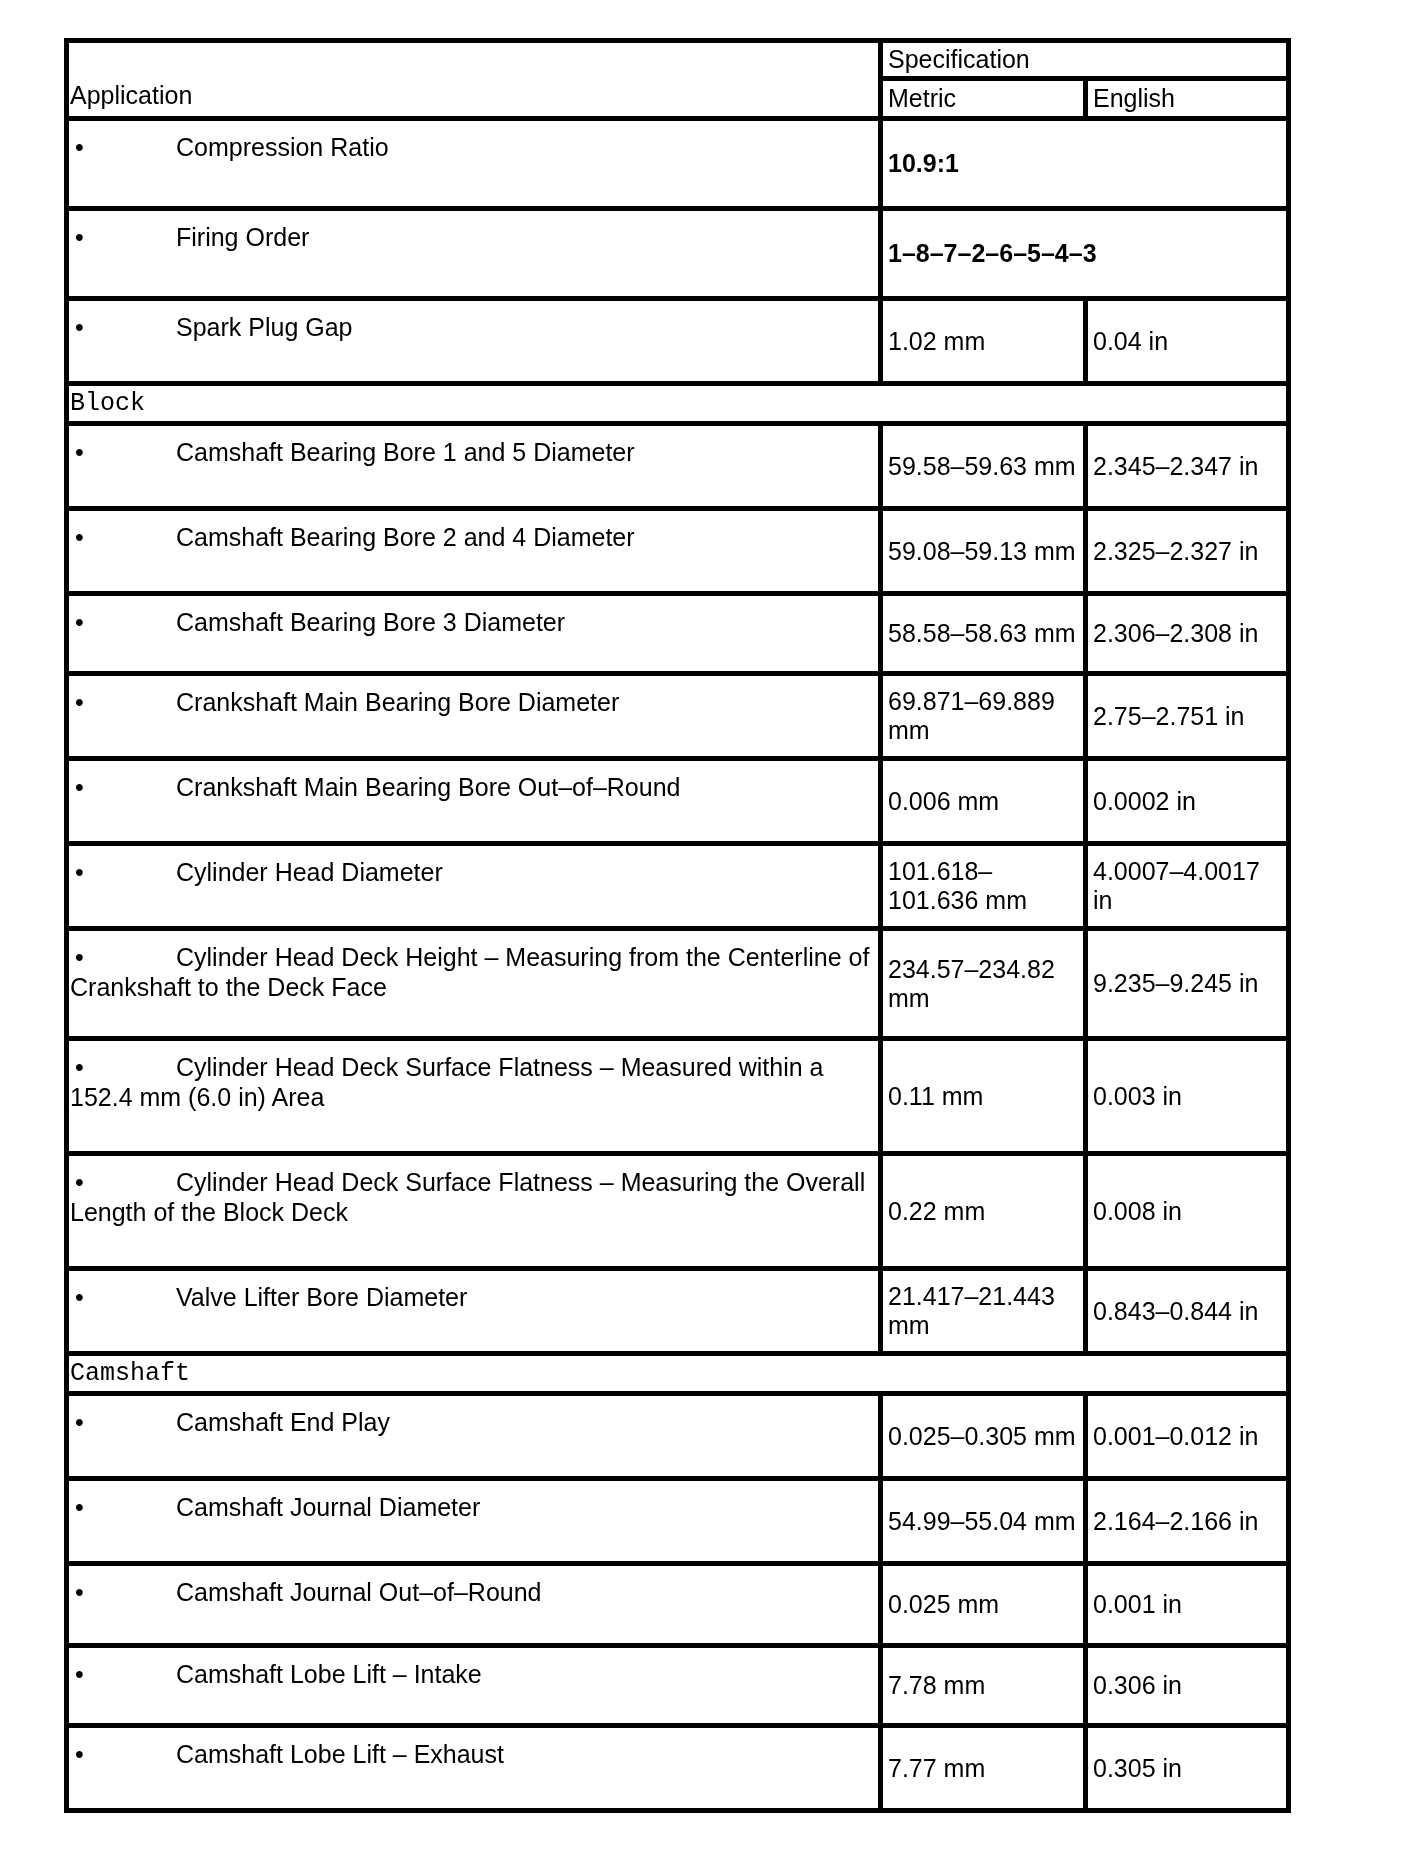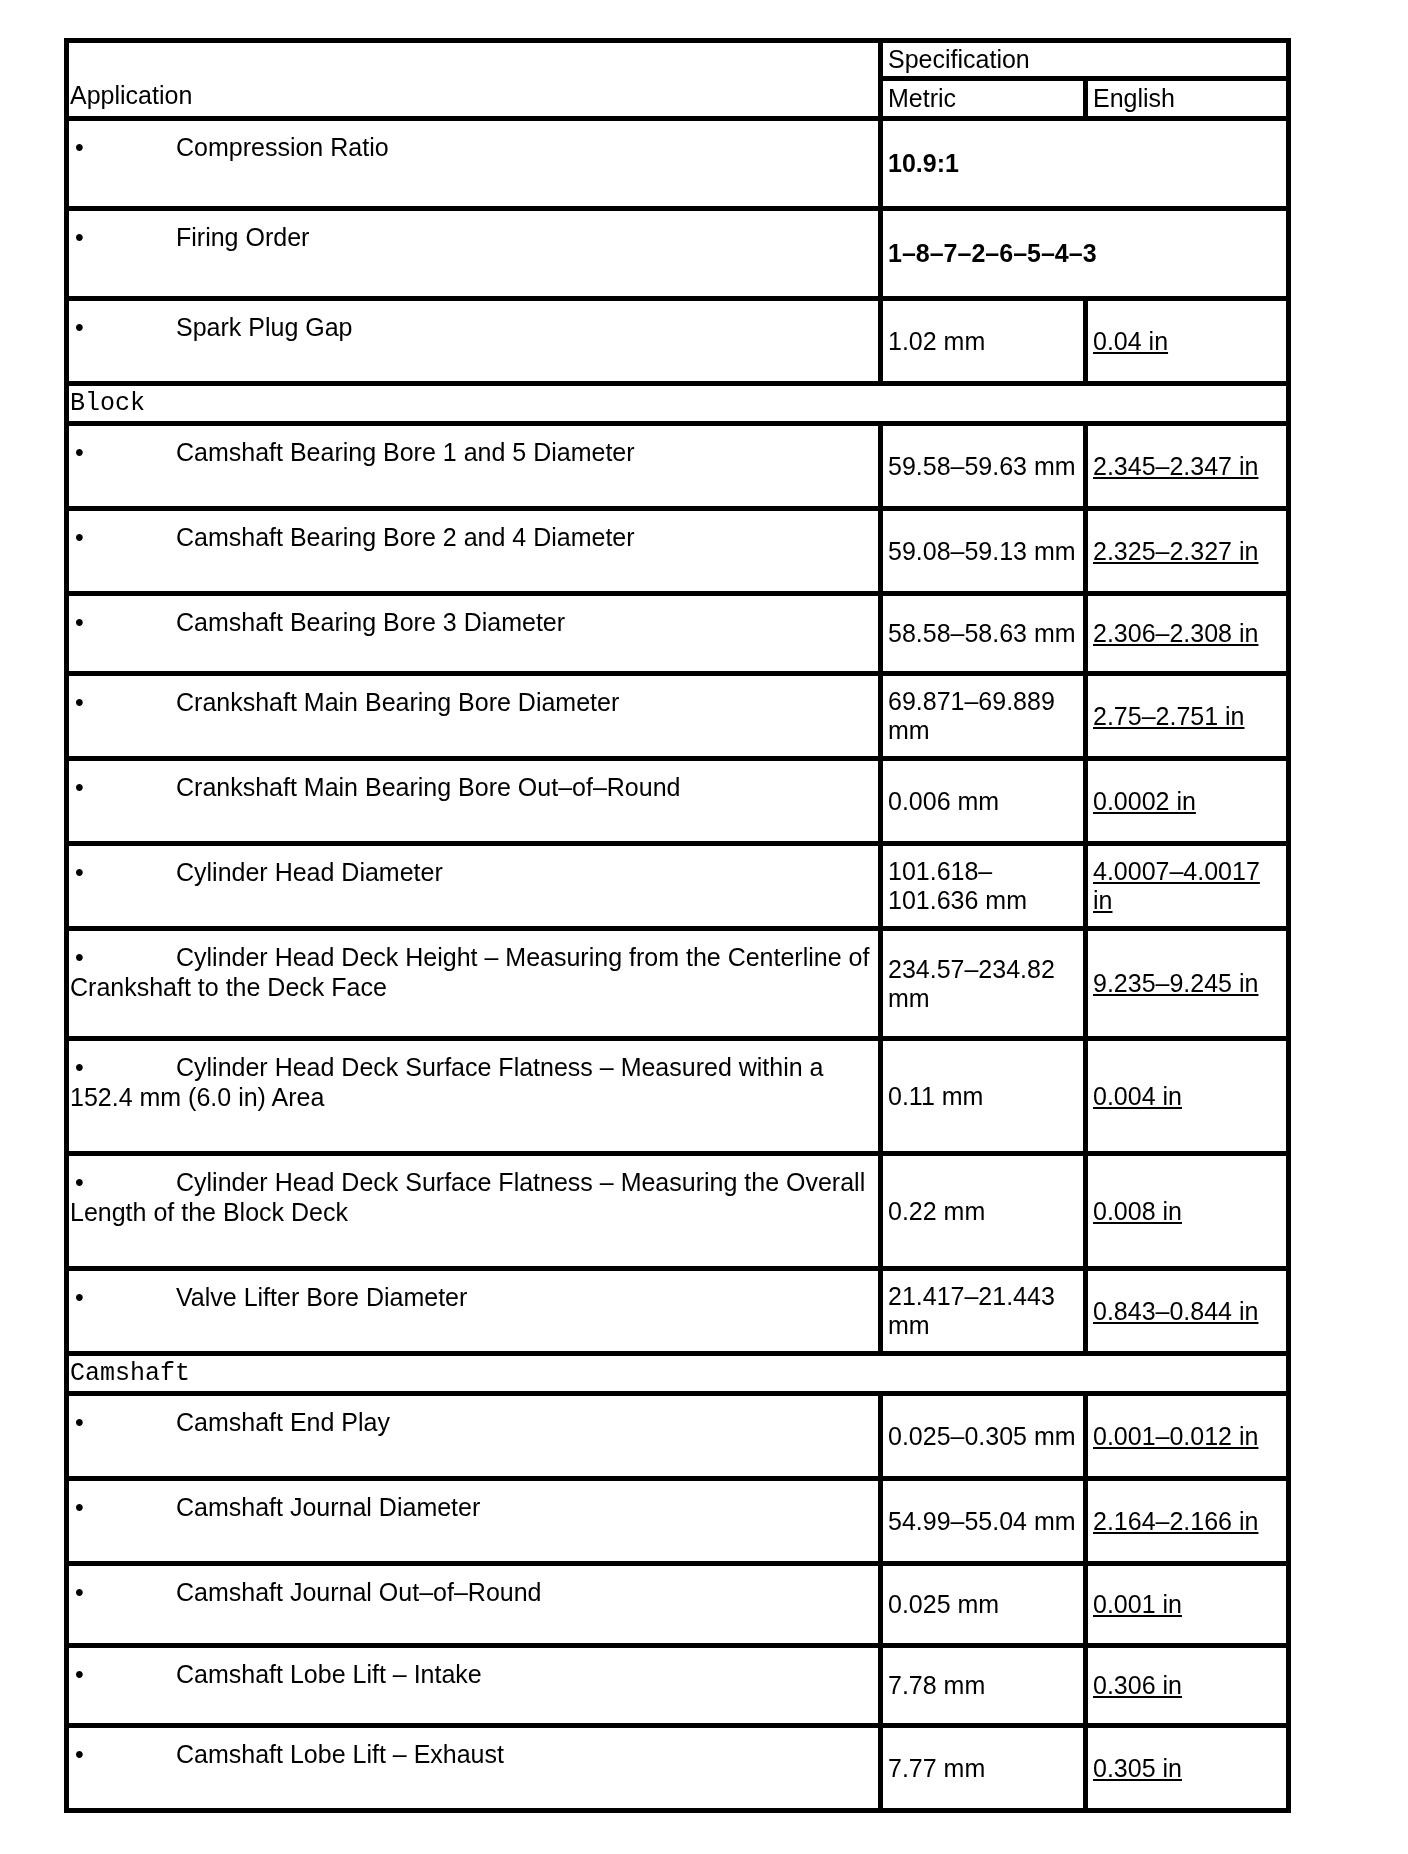--- a/index.html
+++ b/index.html
@@ -66,21 +66,21 @@
     line-height: 29px;
     font-family: Liberation Mono, monospace;
   }
   
   td.val {
     vertical-align: middle;
     line-height: 29px;
     padding-left: 5px;
   }
   td.metric  { padding-right: 2px; }
-  td.english { padding-right: 20px; text-decoration: underline; }
+  td.english { padding-right: 20px; }
   td.merged  { padding-right: 2px; font-weight: bold; }
 </style>
 </head>
 <body>
 
 <table class="spec-table">
   <colgroup>
     <col style="width:814px">
     <col style="width:205px">
     <col style="width:203px">
@@ -154,21 +154,21 @@
 
   <tr style="height:110px">
     <td class="app"><span class="bullet">•</span><span class="tab"></span><span>Cylinder Head Deck Height – Measuring from the Centerline of Crankshaft to the Deck Face</span></td>
     <td class="val metric">234.57–234.82 mm</td>
     <td class="val english">9.235–9.245 in</td>
   </tr>
 
   <tr style="height:115px">
     <td class="app"><span class="bullet">•</span><span class="tab"></span><span>Cylinder Head Deck Surface Flatness – Measured within a 152.4 mm (6.0 in) Area</span></td>
     <td class="val metric">0.11 mm</td>
-    <td class="val english">0.004 in</td>
+    <td class="val english">0.003 in</td>
   </tr>
 
   <tr style="height:115px">
     <td class="app"><span class="bullet">•</span><span class="tab"></span><span>Cylinder Head Deck Surface Flatness – Measuring the Overall Length of the Block Deck</span></td>
     <td class="val metric">0.22 mm</td>
     <td class="val english">0.008 in</td>
   </tr>
 
   <tr style="height:85px">
     <td class="app"><span class="bullet">•</span><span class="tab"></span><span>Valve Lifter Bore Diameter</span></td>

